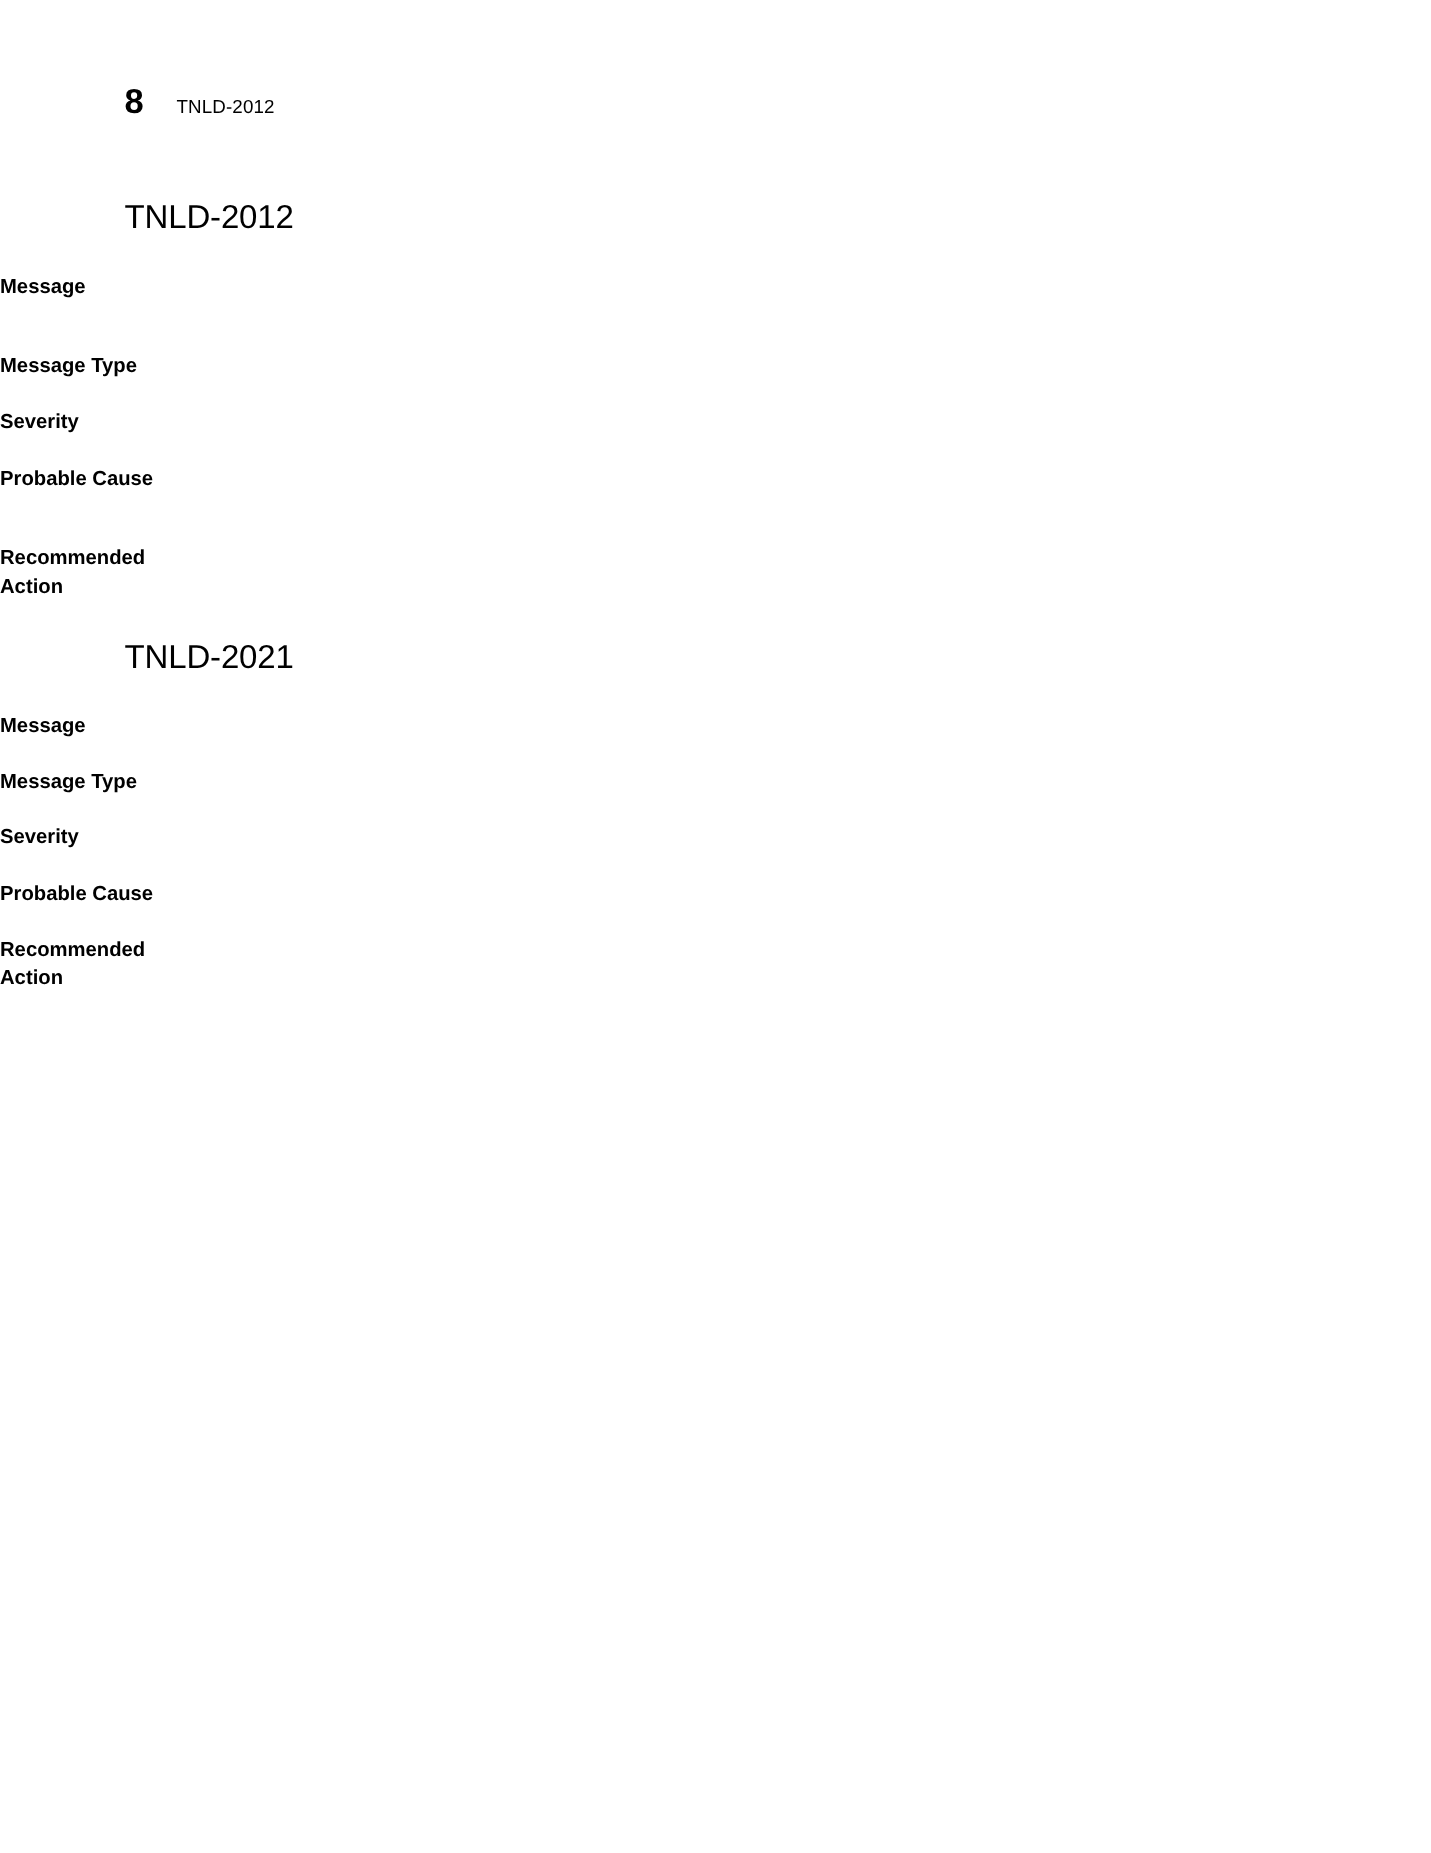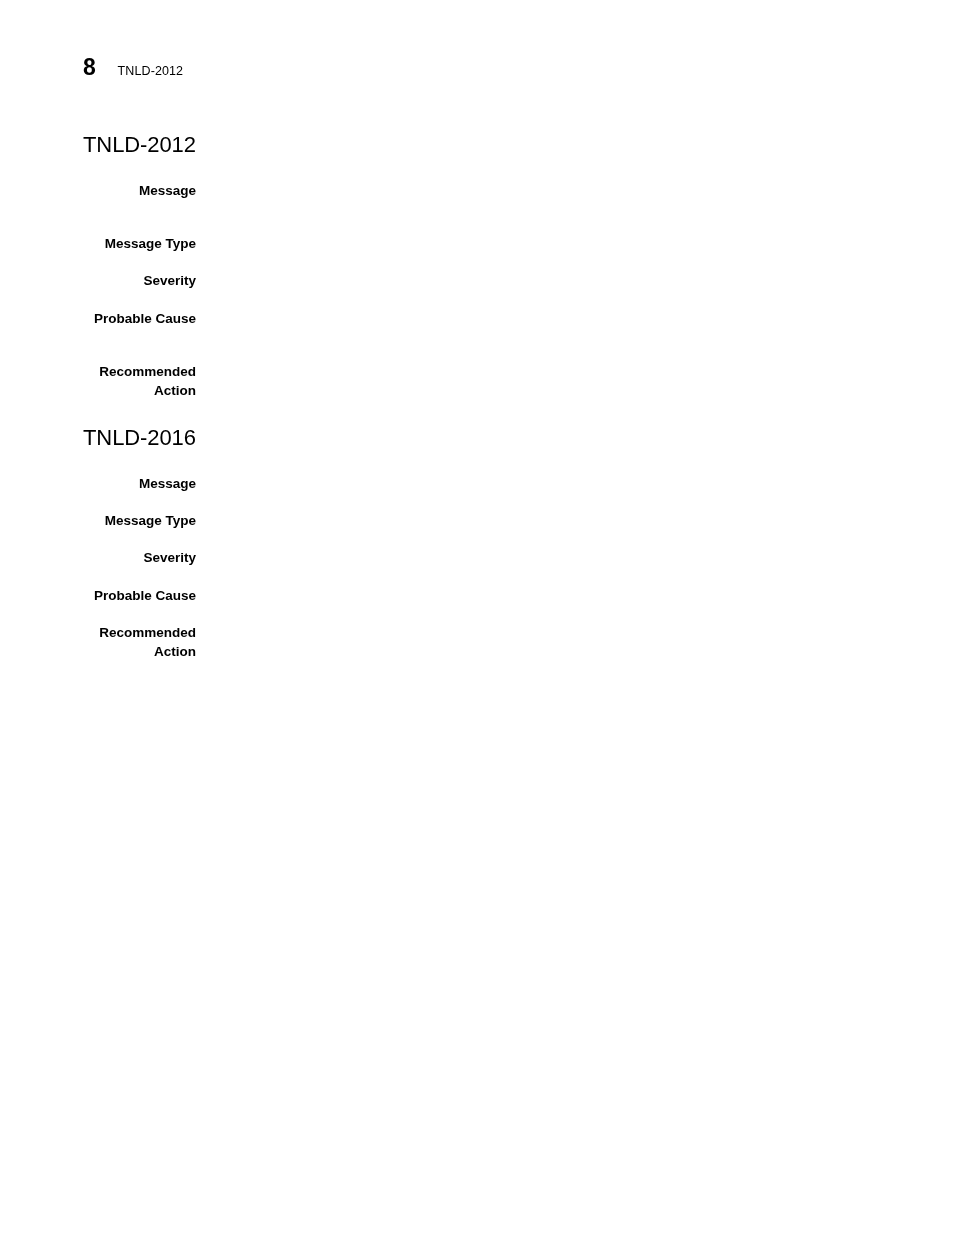--- a/index.html
+++ b/index.html
@@ -64,21 +64,20 @@
   .field-row {
     position: absolute;
     left: 0;
     width: 954px;
     display: flex;
     align-items: flex-start;
   }
   .field-label {
     width: 196px;
     flex: 0 0 196px;
-    text-align: right;
     font-size: 13.5px;
     font-weight: bold;
     line-height: 19.4px;
     letter-spacing: 0px;
     white-space: pre-line;
   }
   .field-value {
     flex: 1 1 auto;
     padding-left: 18px;
     font-size: 13.5px;
@@ -118,21 +117,21 @@
           <div class="field-label">Probable Cause</div>
           <div class="field-value"></div>
         </div>
         <div class="field-row" style="top: 362px;">
           <div class="field-label">Recommended
 Action</div>
           <div class="field-value"></div>
         </div>
       </div>
       <div class="section">
-        <div class="section-heading" style="top: 427px;">TNLD-2016</div>
+        <div class="section-heading" style="top: 427px;">TNLD-2021</div>
         <div class="field-row" style="top: 474px;">
           <div class="field-label">Message</div>
           <div class="field-value"></div>
         </div>
         <div class="field-row" style="top: 511px;">
           <div class="field-label">Message Type</div>
           <div class="field-value"></div>
         </div>
         <div class="field-row" style="top: 548px;">
           <div class="field-label">Severity</div>

